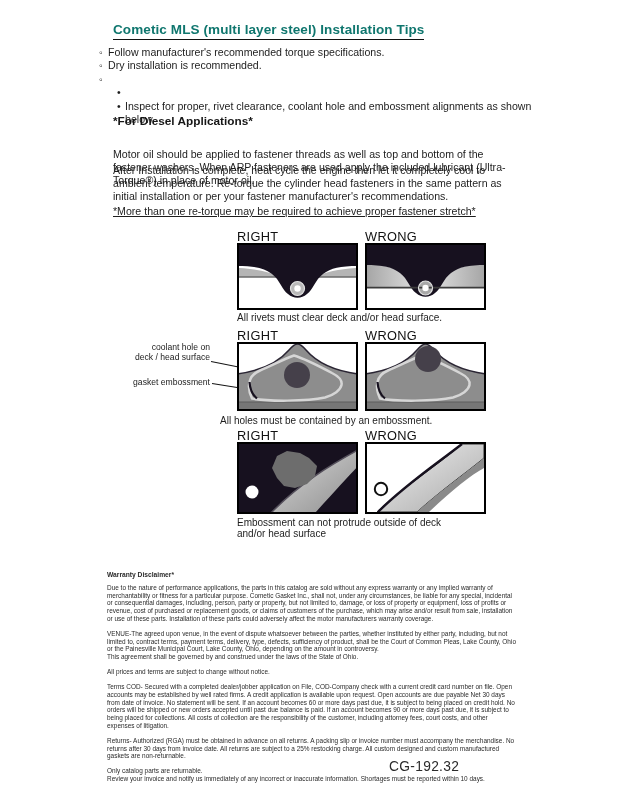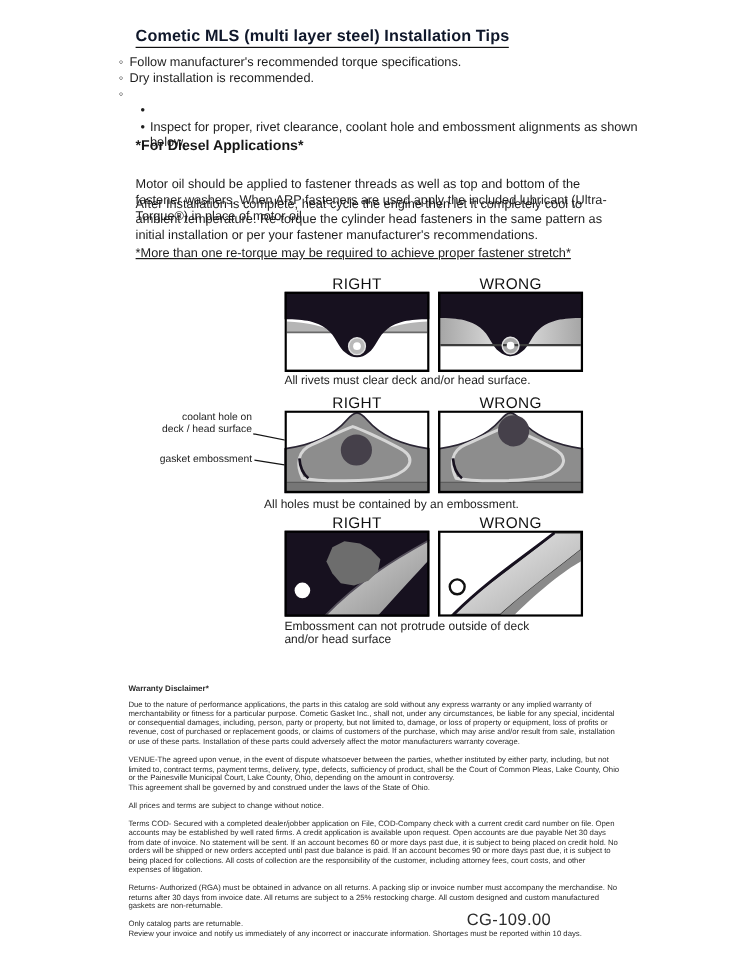--- a/index.html
+++ b/index.html
@@ -5,36 +5,36 @@
   html,body{margin:0;padding:0;}
   body{
     width:618px;height:800px;position:relative;background:#ffffff;
     font-family:"Liberation Sans", sans-serif;color:#1c1c1c;
     -webkit-font-smoothing:antialiased;overflow:hidden;
   }
   .abs{position:absolute;}
   
   .doc-title{
     left:113px;top:22px;font-size:13.5px;font-weight:bold;letter-spacing:.1px;
-    border-bottom:1.6px solid #111;padding-bottom:2px;color:#0f172a;white-space:nowrap;
+    border-bottom:1.6px solid #111;padding-bottom:2px;color:#0f766e;white-space:nowrap;
   }
   
   .bullets{left:99px;top:46px;width:450px;font-size:10.6px;line-height:13.4px;color:#1d1d1d;}
   .b-row{display:flex;}
   .b-marker{width:9px;flex:0 0 9px;text-align:left;}
   .b-row.lvl2{padding-left:18px;}
   .b-row.lvl2 .b-marker{width:8px;flex:0 0 8px;}
   
   .diesel-heading{left:113px;top:114px;font-size:11.8px;font-weight:bold;color:#161616;white-space:nowrap;}
   .para{left:113px;width:404px;font-size:10.6px;line-height:13.2px;color:#1d1d1d;}
   .p1{top:148px;}
   .p2{top:164px;}
   .p3{top:205px;white-space:nowrap;text-decoration:underline;}
   
-  .fig-label{width:121px;text-align:center;font-size:12.8px;color:#111;letter-spacing:.3px;white-space:nowrap;}
+  .fig-label{width:121px;font-size:12.8px;color:#111;letter-spacing:.3px;white-space:nowrap;}
   .fig-box{width:121px;}
   .fig-box svg{display:block;width:121px;}
   .fig-caption{font-size:10px;line-height:11.4px;color:#1d1d1d;white-space:pre-line;}
   .annot{width:112px;text-align:right;font-size:8.6px;line-height:9.8px;color:#1b1b1b;white-space:pre-line;}
   .connector{height:1.3px;background:#141414;transform-origin:0 50%;}
   
   .footer{left:107px;top:571px;width:409px;color:#2a2a2a;}
   .footer-heading{font-size:6.7px;font-weight:bold;margin:0 0 6px 0;}
   .footer p{font-size:6.45px;line-height:7.7px;margin:0 0 7.4px 0;white-space:pre-line;}
   .page-code{left:389px;top:759px;font-size:13.8px;color:#2b2b2b;letter-spacing:.3px;white-space:nowrap;}
@@ -195,13 +195,13 @@
   <p>Due to the nature of performance applications, the parts in this catalog are sold without any express warranty or any implied warranty of merchantability or fitness for a particular purpose.  Cometic Gasket Inc., shall not, under any circumstances, be liable for any special, incidental or consequential damages, including, person, party or property, but not limited to, damage, or loss of property or equipment, loss of profits or revenue, cost of purchased or replacement goods, or claims of customers of the purchase, which may arise and/or result from sale, installation or use of these parts.  Installation of these parts could adversely affect the motor manufacturers warranty coverage.</p>
   <p>VENUE-The agreed upon venue, in the event of dispute whatsoever between the parties, whether instituted by either party, including, but not limited to, contract terms, payment terms, delivery, type, defects, sufficiency of product, shall be the Court of Common Pleas, Lake County, Ohio or the Painesville Municipal Court, Lake County, Ohio, depending on the amount in controversy.
 This agreement shall be governed by and construed under the laws of the State of Ohio.</p>
   <p>All prices and terms are subject to change without notice.</p>
   <p>Terms COD- Secured with a completed dealer/jobber application on File, COD-Company check with a current credit card number on file.  Open accounts may be established by well rated firms.  A credit application is available upon request.  Open accounts are due payable Net 30 days from date of invoice.  No statement will be sent.  If an account becomes 60 or more days past due, it is subject to being placed on credit hold.  No orders will be shipped or new orders accepted until past due balance is paid.  If an account becomes 90 or more days past due, it is subject to being placed for collections.  All costs of collection are the responsibility of the customer, including attorney fees, court costs, and other expenses of litigation.</p>
   <p>Returns- Authorized (RGA) must be obtained in advance on all returns.  A packing slip or invoice number must accompany the merchandise.  No returns after 30 days from invoice date.  All returns are subject to a 25% restocking charge.  All custom designed and custom manufactured gaskets are non-returnable.</p>
   <p>Only catalog parts are returnable.
 Review your invoice and notify us immediately of any incorrect or inaccurate information.  Shortages must be reported within 10 days.</p>
 </div>
 
-<div class="abs page-code">CG-109.00</div>
+<div class="abs page-code">CG-192.32</div>
 
 </body></html>

